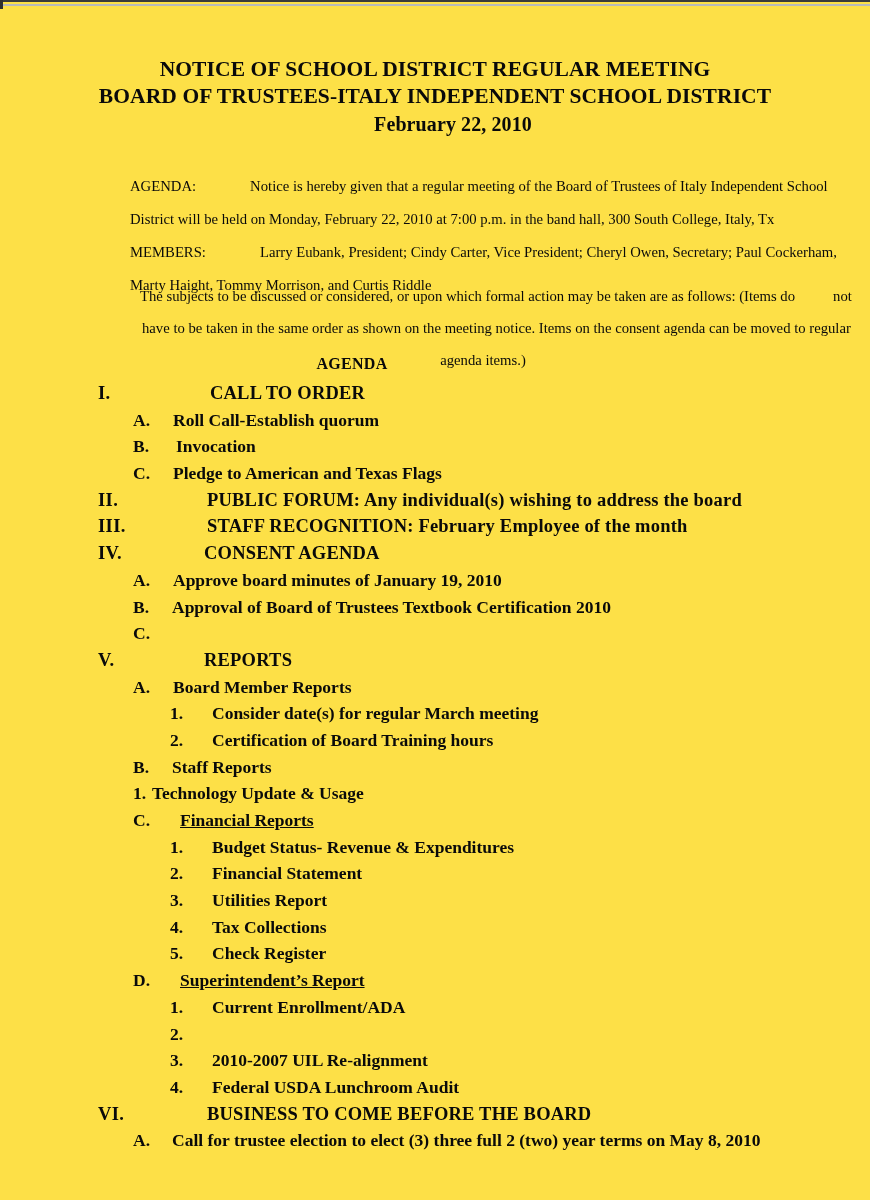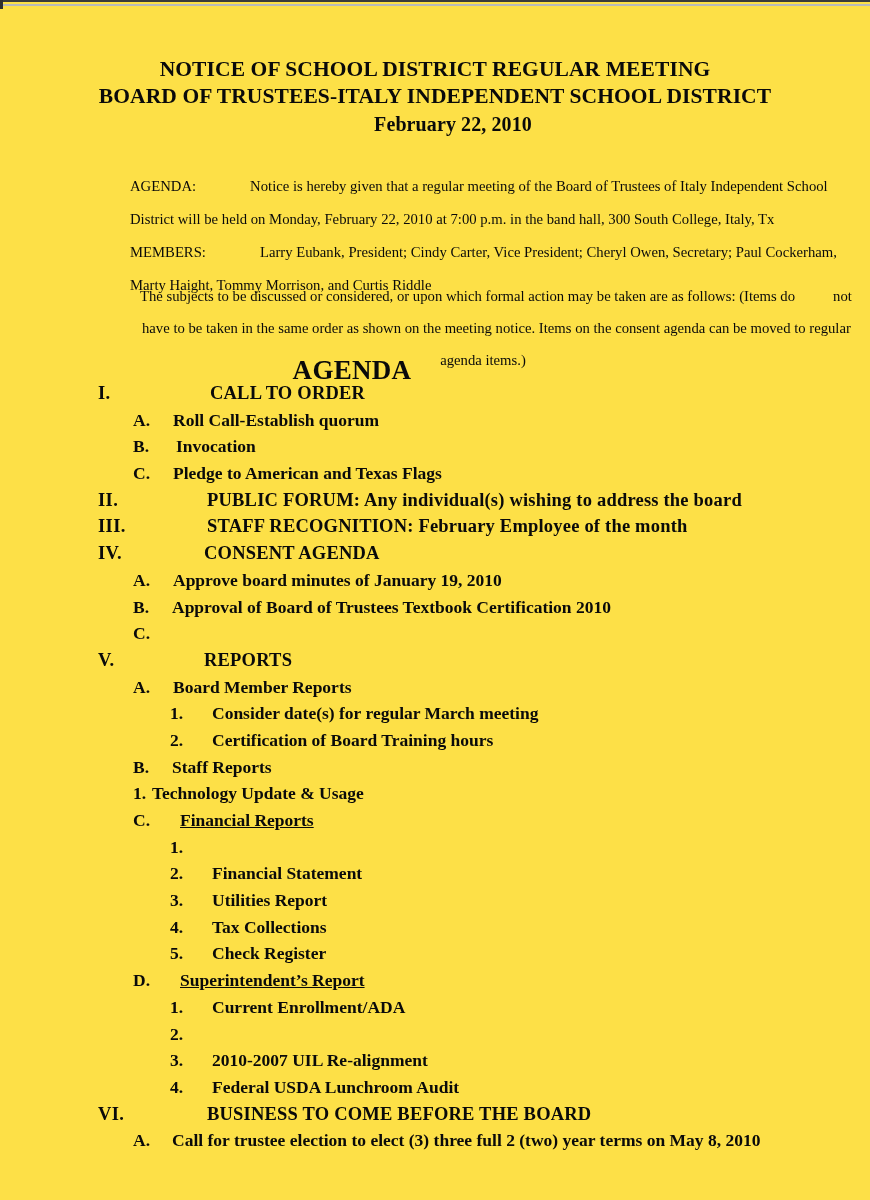--- a/index.html
+++ b/index.html
@@ -82,21 +82,21 @@
   .subjects .ln3 { text-align: center; padding-right: 16px; }
   .subjects .wgap { display: inline-block; width: 38px; }
 
   .agenda-heading {
     position: absolute;
     left: 0;
     top: 355px;
     width: 704px;
     text-align: center;
     font-weight: bold;
-    font-size: 27px;
+    font-size: 16px;
     letter-spacing: 0.3px;
   }
 
   
   .outline {
     position: absolute;
     left: 0;
     top: 383px;
     width: 870px;
   }
@@ -236,20 +236,21 @@
       <div class="row lvl-stray">
         <span class="marker">1.</span>
         <span class="text">Technology Update &amp; Usage</span>
       </div>
       <div class="row lvl-alpha pad3">
         <span class="marker">C.</span>
         <span class="text">Financial Reports</span>
       </div>
       <div class="row lvl-num wide">
         <span class="marker">1.</span>
+        <span class="text">Budget Status- Revenue &amp; Expenditures</span>
       </div>
       <div class="row lvl-num wide">
         <span class="marker">2.</span>
         <span class="text">Financial Statement</span>
       </div>
       <div class="row lvl-num wide">
         <span class="marker">3.</span>
         <span class="text">Utilities Report</span>
       </div>
       <div class="row lvl-num wide">

